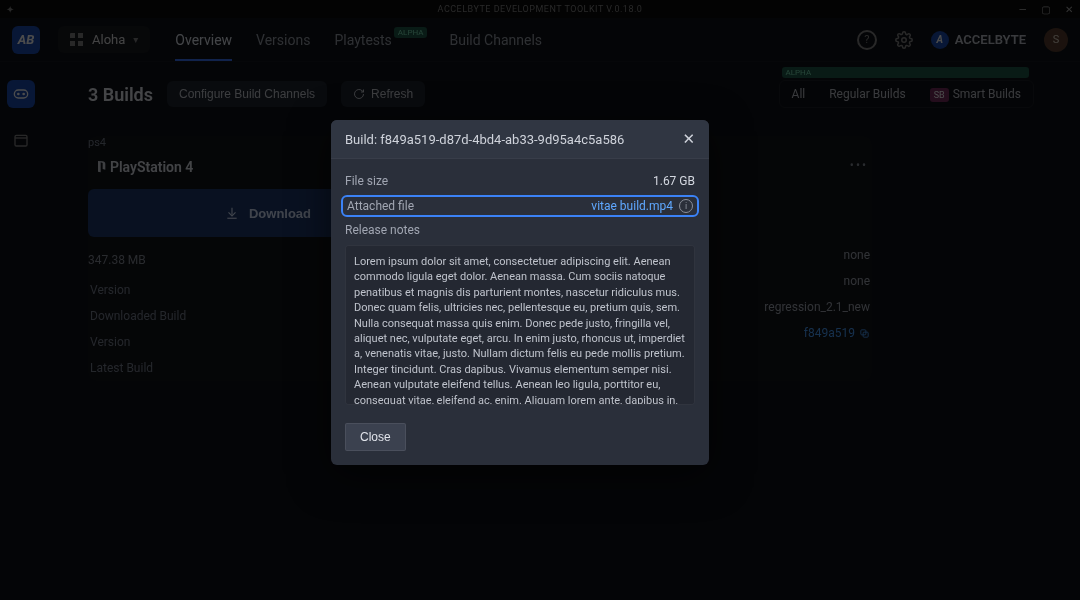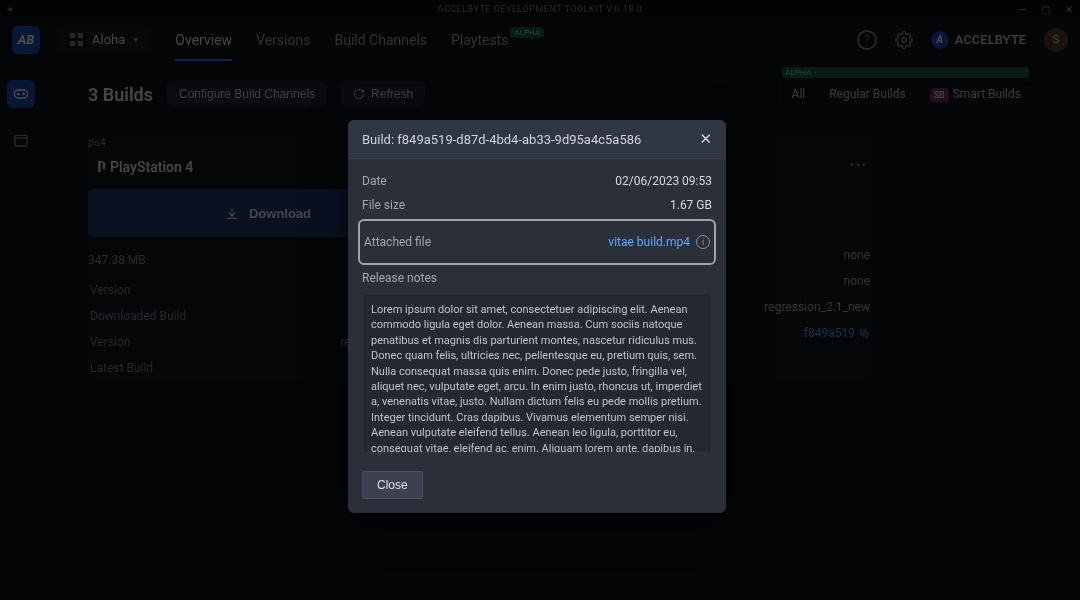--- a/index.html
+++ b/index.html
@@ -176,42 +176,42 @@
   .size { margin-top:16px; color:#8a8f9a; font-size:12px;}
 
   
   .scrim {
     position:absolute; inset:0; background:rgba(0,0,0,0.7);
   }
 
   
   .modal {
     position:absolute;
-    left:348px; top:120px;
+    left:331px; top:120px;
     width:378px;
     background:#2a2f3a;
     border-radius:6px;
     color:#cfd3db;
     box-shadow:0 10px 40px rgba(0,0,0,0.6);
   }
   .modal-head {
     padding:10px 14px;
     display:flex; align-items:center; justify-content:space-between;
     font-size:13px;
     border-bottom:1px solid rgba(255,255,255,0.04);
     background:#303642;
     border-radius:6px 6px 0 0;
   }
   .modal-body { padding:10px 14px 14px;}
   .kv { display:flex; justify-content:space-between; font-size:12px; padding:5px 0; color:#a1a6b2;}
   .kv .v { color:#d4d8e0;}
   .attach-row {
     display:flex; justify-content:space-between; align-items:flex-start;
-    font-size:12px; padding:14px 4px;
-    border:2px solid #a3a3a3;
+    font-size:12px; padding:2px 4px;
+    border:2px solid #3b82f6;
     border-radius:6px;
     margin:2px -4px;
   }
   .attach-row .lab { color:#a1a6b2;}
   .attach-link { color:#5fa8ff; cursor:pointer; display:flex; align-items:center; gap:6px;}
   .info-ic {
     width:14px;height:14px;border:1.5px solid #8a8f9a;border-radius:50%;
     display:inline-flex;align-items:center;justify-content:center;
     font-size:9px;color:#8a8f9a;
   }
@@ -258,24 +258,24 @@
     <span>AB</span>
   </div>
   <div class="project-select">
     <span class="grid-ic"></span>
     <span>Aloha</span>
     <span class="chev">▾</span>
   </div>
   <div class="tabs">
     <div class="tab active"><span>Overview</span></div>
     <div class="tab"><span>Versions</span></div>
-    <div class="tab"><span>Build Channels</span></div>
     <div class="tab">
       <span>Playtests</span><span class="alpha-badge">ALPHA</span>
     </div>
+    <div class="tab"><span>Build Channels</span></div>
   </div>
   <div class="topnav-right">
     <div class="ic-circle">?</div>
     <div class="ic-gear">
       <svg width="18" height="18" viewBox="0 0 24 24" fill="none" stroke="#888" stroke-width="2">
           <circle cx="12" cy="12" r="3"></circle>
           <path d="M19.4 15a1.7 1.7 0 0 0 .34 1.87l.06.06a2 2 0 1 1-2.83 2.83l-.06-.06a1.7 1.7 0 0 0-1.87-.34 1.7 1.7 0 0 0-1.03 1.56V21a2 2 0 1 1-4 0v-.09a1.7 1.7 0 0 0-1.11-1.56 1.7 1.7 0 0 0-1.87.34l-.06.06a2 2 0 1 1-2.83-2.83l.06-.06a1.7 1.7 0 0 0 .34-1.87 1.7 1.7 0 0 0-1.56-1.03H3a2 2 0 1 1 0-4h.09a1.7 1.7 0 0 0 1.56-1.11 1.7 1.7 0 0 0-.34-1.87l-.06-.06a2 2 0 1 1 2.83-2.83l.06.06a1.7 1.7 0 0 0 1.87.34h0a1.7 1.7 0 0 0 1.03-1.56V3a2 2 0 1 1 4 0v.09a1.7 1.7 0 0 0 1.03 1.56h0a1.7 1.7 0 0 0 1.87-.34l.06-.06a2 2 0 1 1 2.83 2.83l-.06.06a1.7 1.7 0 0 0-.34 1.87v0a1.7 1.7 0 0 0 1.56 1.03H21a2 2 0 1 1 0 4h-.09a1.7 1.7 0 0 0-1.56 1.03z"></path>
         </svg>
     </div>
     <div class="brand">
@@ -410,24 +410,20 @@
 
 <div class="scrim"></div>
 
 <div class="modal">
   <div class="modal-head">
     <span>Build: f849a519-d87d-4bd4-ab33-9d95a4c5a586</span>
     <span class="x">✕</span>
   </div>
   <div class="modal-body">
     <div class="kv">
-      <span>Date</span>
-      <span class="v">02/06/2023 09:53</span>
-    </div>
-    <div class="kv">
       <span>File size</span>
       <span class="v">1.67 GB</span>
     </div>
     <div class="attach-row">
       <span class="lab">Attached file</span>
       <span class="attach-link">
         <span>vitae build.mp4</span>
         <span class="info-ic">i</span>
       </span>
     </div>

